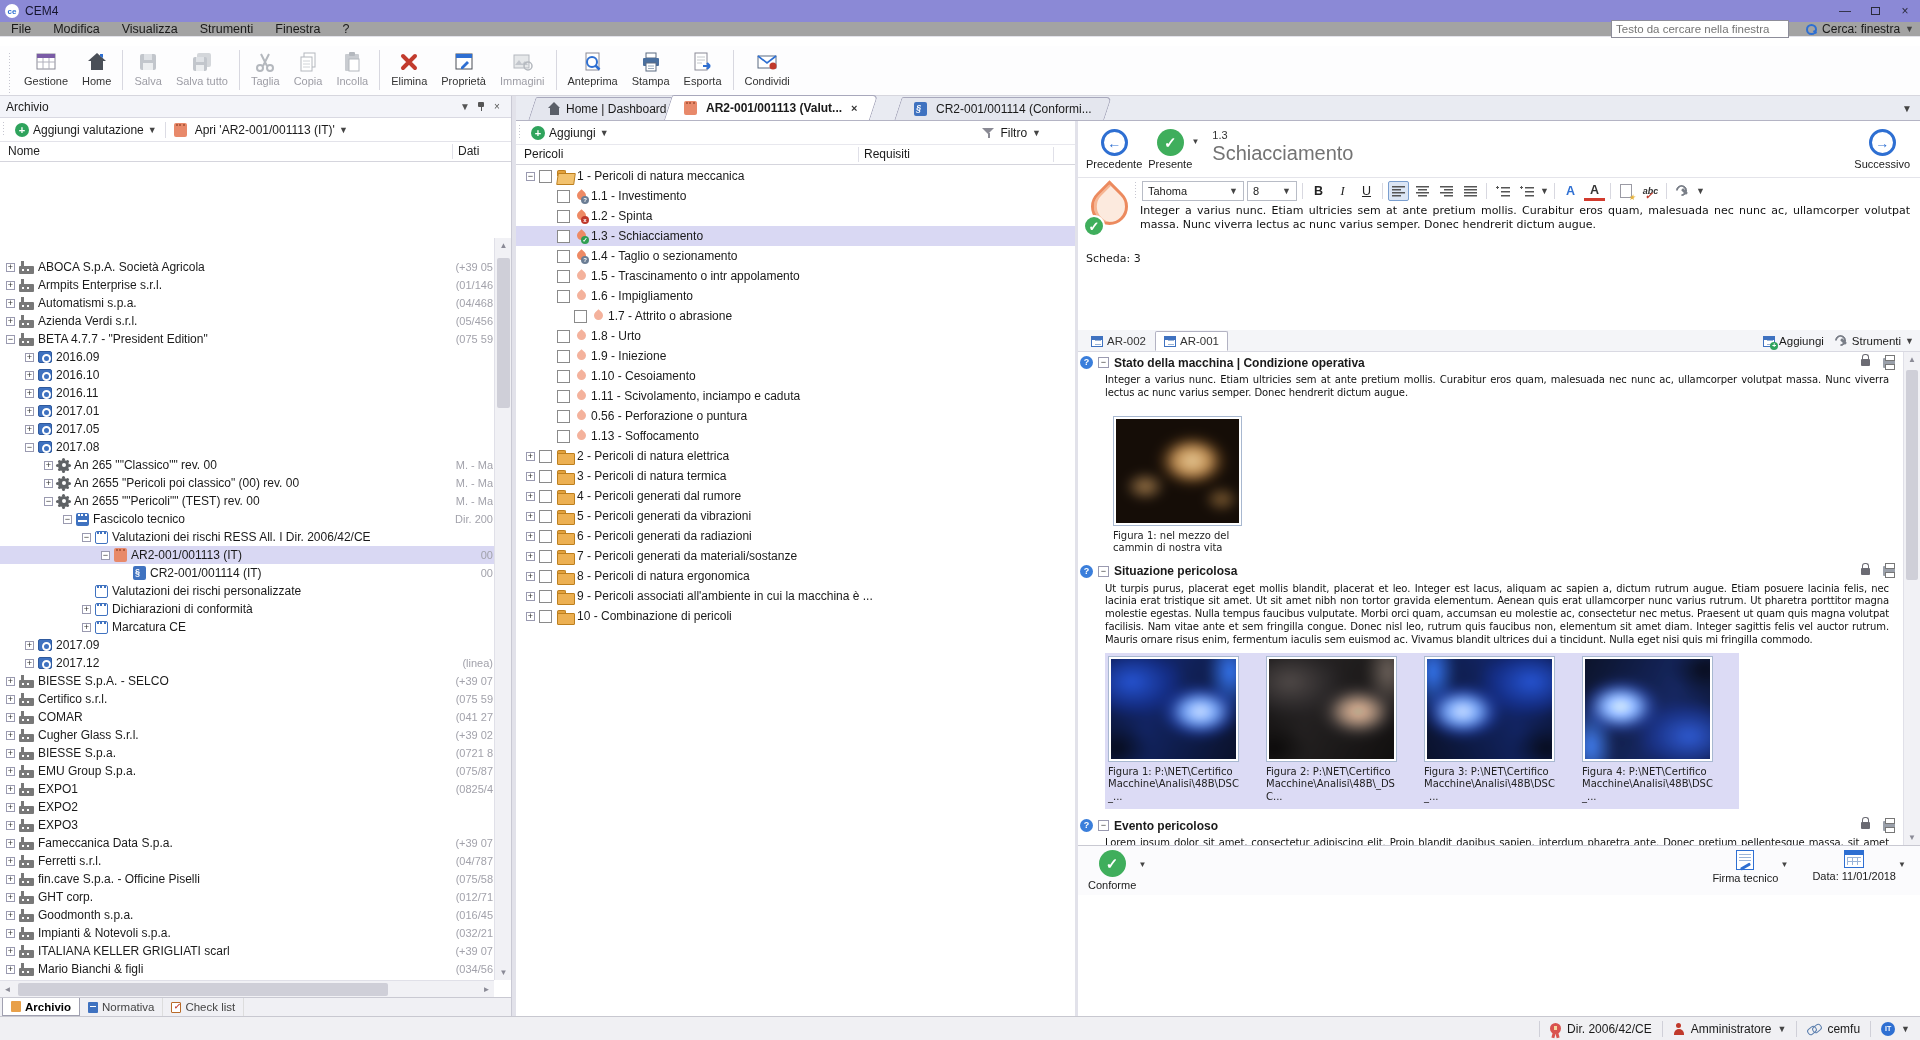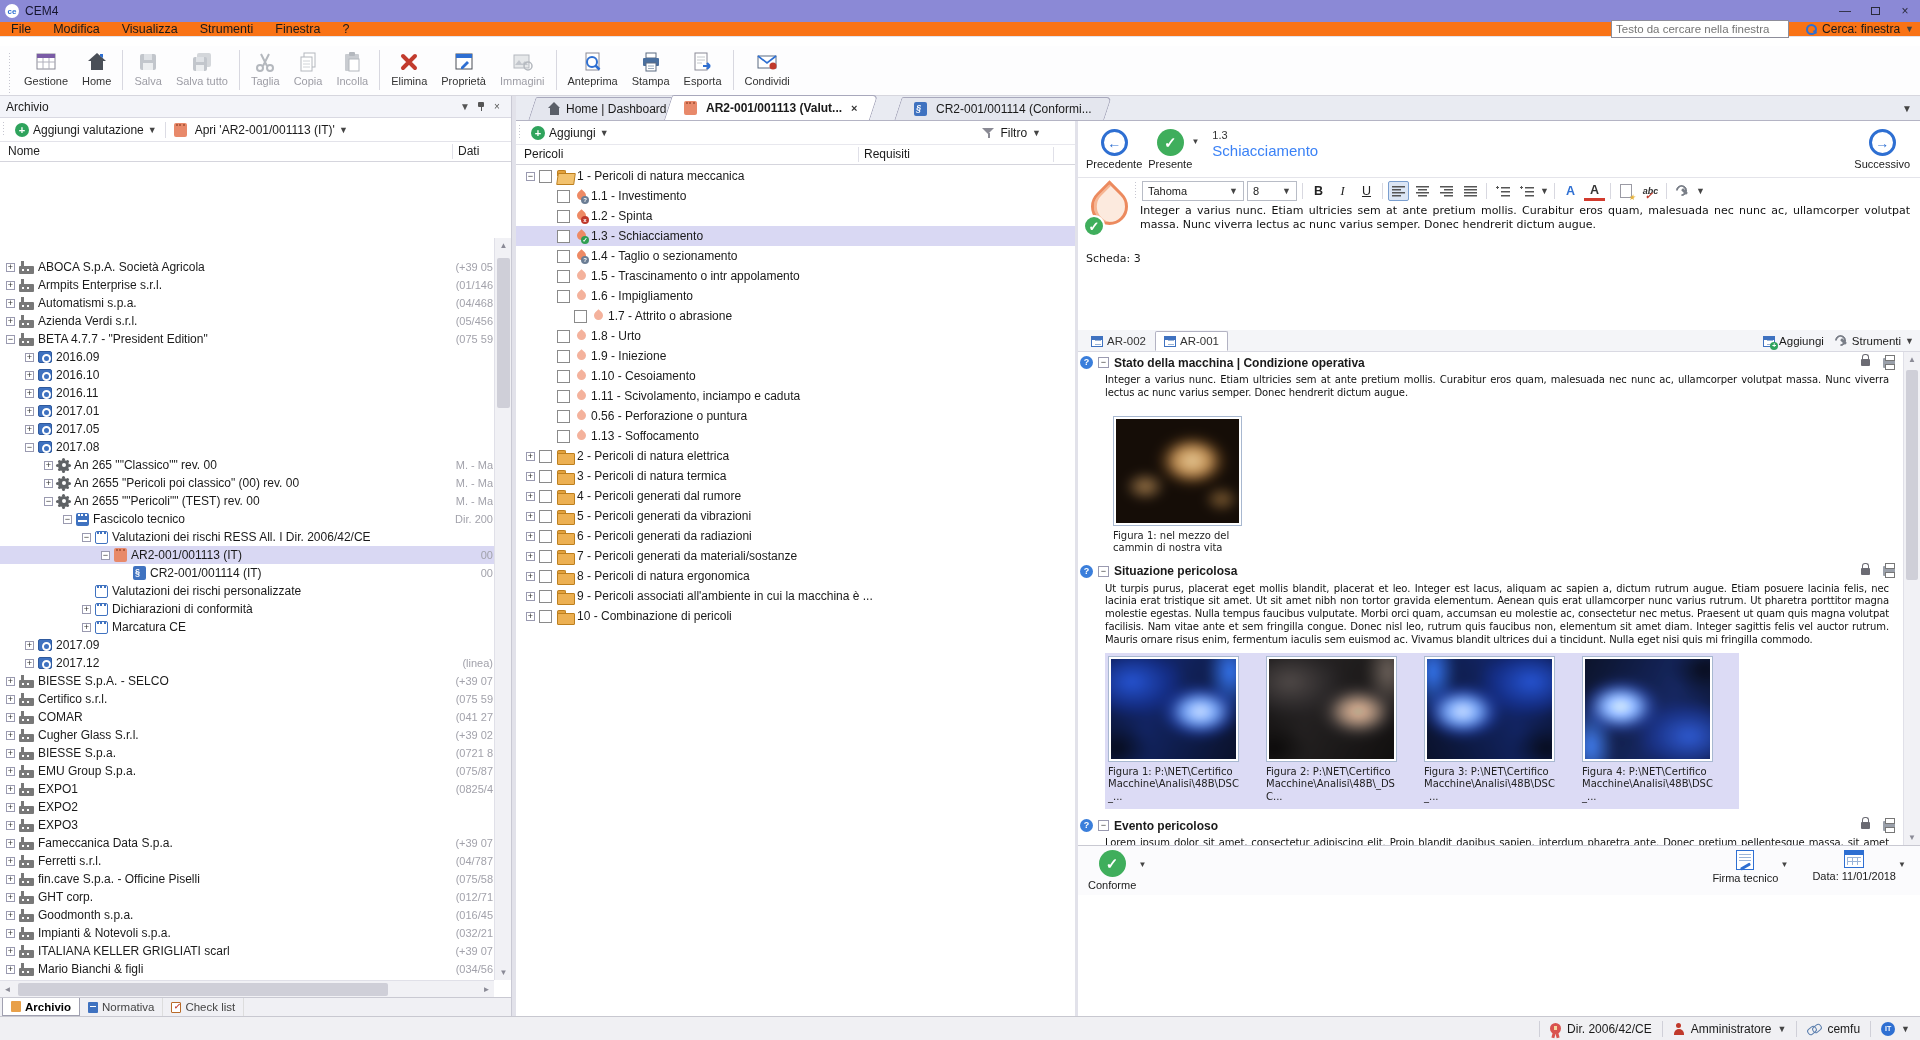--- a/index.html
+++ b/index.html
@@ -5,21 +5,21 @@
 *{margin:0;padding:0;box-sizing:border-box}
 html,body{width:1920px;height:1040px;overflow:hidden;font-family:"Liberation Sans",sans-serif;background:#fff;color:#1a1a1a}
 
 #titlebar{position:absolute;left:0;top:0;width:1920px;height:22px;background:#8b89d6;display:flex;align-items:center;padding-left:5px}
 #titlebar .logo{width:14px;height:14px;border-radius:50%;background:#fff;color:#2e6fd2;font-size:8px;font-weight:bold;display:flex;align-items:center;justify-content:center;margin-right:6px}
 #titlebar .t{font-size:12px;color:#15152e}
 #winbtns{margin-left:auto;display:flex}
 #winbtns span{width:30px;height:22px;display:flex;align-items:center;justify-content:center;color:#2a2a3a;font-size:12px}
 #winbtns .maxglyph{width:9px;height:8px;border:1px solid #2a2a3a;display:block}
 
-#menubar{position:absolute;left:0;top:22px;width:1920px;height:15px;background:#f97316;display:flex;align-items:center;border-bottom:1px solid #e3e3ea}
+#menubar{position:absolute;left:0;top:22px;width:1920px;height:15px;background:#a3a3a3;display:flex;align-items:center;border-bottom:1px solid #e3e3ea}
 #menubar .mi{padding:0 11px;font-size:12.5px;height:100%;display:flex;align-items:center}
 #srch{margin-left:auto;display:flex;align-items:center;margin-right:6px}
 #srch input{width:178px;height:18px;border:1px solid #8d8d9a;font-size:11.5px;padding:0 4px;color:#444;font-family:"Liberation Sans",sans-serif}
 #srch .sbtn{display:flex;align-items:center;margin-left:16px;font-size:12px;gap:5px}
 .mag{width:12px;height:12px;position:relative;display:inline-block}
 .mag::before{content:"";position:absolute;left:1px;top:1px;width:7px;height:7px;border:2px solid #2e6fd2;border-radius:50%}
 .mag::after{content:"";position:absolute;left:8px;top:8px;width:4px;height:2px;background:#2e6fd2;transform:rotate(45deg)}
 .chev{font-size:9px;color:#444}
 
 #toolbar{position:absolute;left:0;top:46px;width:1920px;height:50px;background:#fdfdfe;border-bottom:1px solid #d6d6de;display:flex;align-items:flex-start;padding:3px 0 0 8px}
@@ -133,21 +133,21 @@
 
 #detail{position:absolute;left:562px;top:25px;right:0;bottom:0;background:#fff}
 #dnav{position:absolute;left:0;top:0;right:0;height:57px;border-bottom:1px solid #e4e4ea;display:flex;align-items:flex-start;padding:8px 10px 0 8px}
 .navbtn{display:flex;flex-direction:column;align-items:center;font-size:11px;gap:2px;margin-right:6px;position:relative}
 .nav-circle{width:27px;height:27px;border-radius:50%;background:#fff;border:3px solid #2e6fd2;color:#2e6fd2;font-weight:bold;font-size:14px;display:flex;align-items:center;justify-content:center}
 .ok-circle{width:27px;height:27px;border-radius:50%;background:#3fae5c;color:#fff;font-weight:bold;font-size:15px;display:flex;align-items:center;justify-content:center}
 .ok-circle::before{content:"✓"}
 .navbtn .dd{position:absolute;right:-7px;top:8px;font-size:8px;color:#444}
 #dtitle{margin-left:14px}
 #dtitle .code{font-size:11px;color:#333;margin-bottom:1px}
-#dtitle .big{font-size:15px;color:#3b82f6}
+#dtitle .big{font-size:20px;color:#737373}
 #dnav .spacer{flex:1}
 
 #editor{position:absolute;left:0;top:57px;right:0;height:152px}
 .big-flame{position:absolute;left:8px;top:6px;width:42px;height:50px}
 .big-flame::before{content:"";position:absolute;left:5px;top:4px;width:31px;height:31px;border-radius:50% 0 50% 50%;transform:rotate(-45deg);background:#fceade;border:3px solid #ec8a5e;box-shadow:inset 2px 2px 0 #f6b693}
 .big-flame .bdg{position:absolute;left:-3px;bottom:-3px;width:22px;height:22px;border-radius:50%;background:#3fae5c;border:2px solid #fff;color:#fff;font-size:13px;font-weight:bold;display:flex;align-items:center;justify-content:center}
 .big-flame .bdg::before{content:"✓"}
 #etb{position:absolute;left:56px;top:2px;right:6px;height:22px;display:flex;align-items:center;gap:3px}
 #etb .egrip{width:5px;height:18px;background:repeating-linear-gradient(to bottom,#c6c6d0 0 1px,transparent 1px 3px) no-repeat 1px 0/1px 100%}
 .select{height:20px;border:1px solid #b8bcc6;background:#fff;display:flex;align-items:center;padding:0 5px;font-size:11px;gap:6px}

